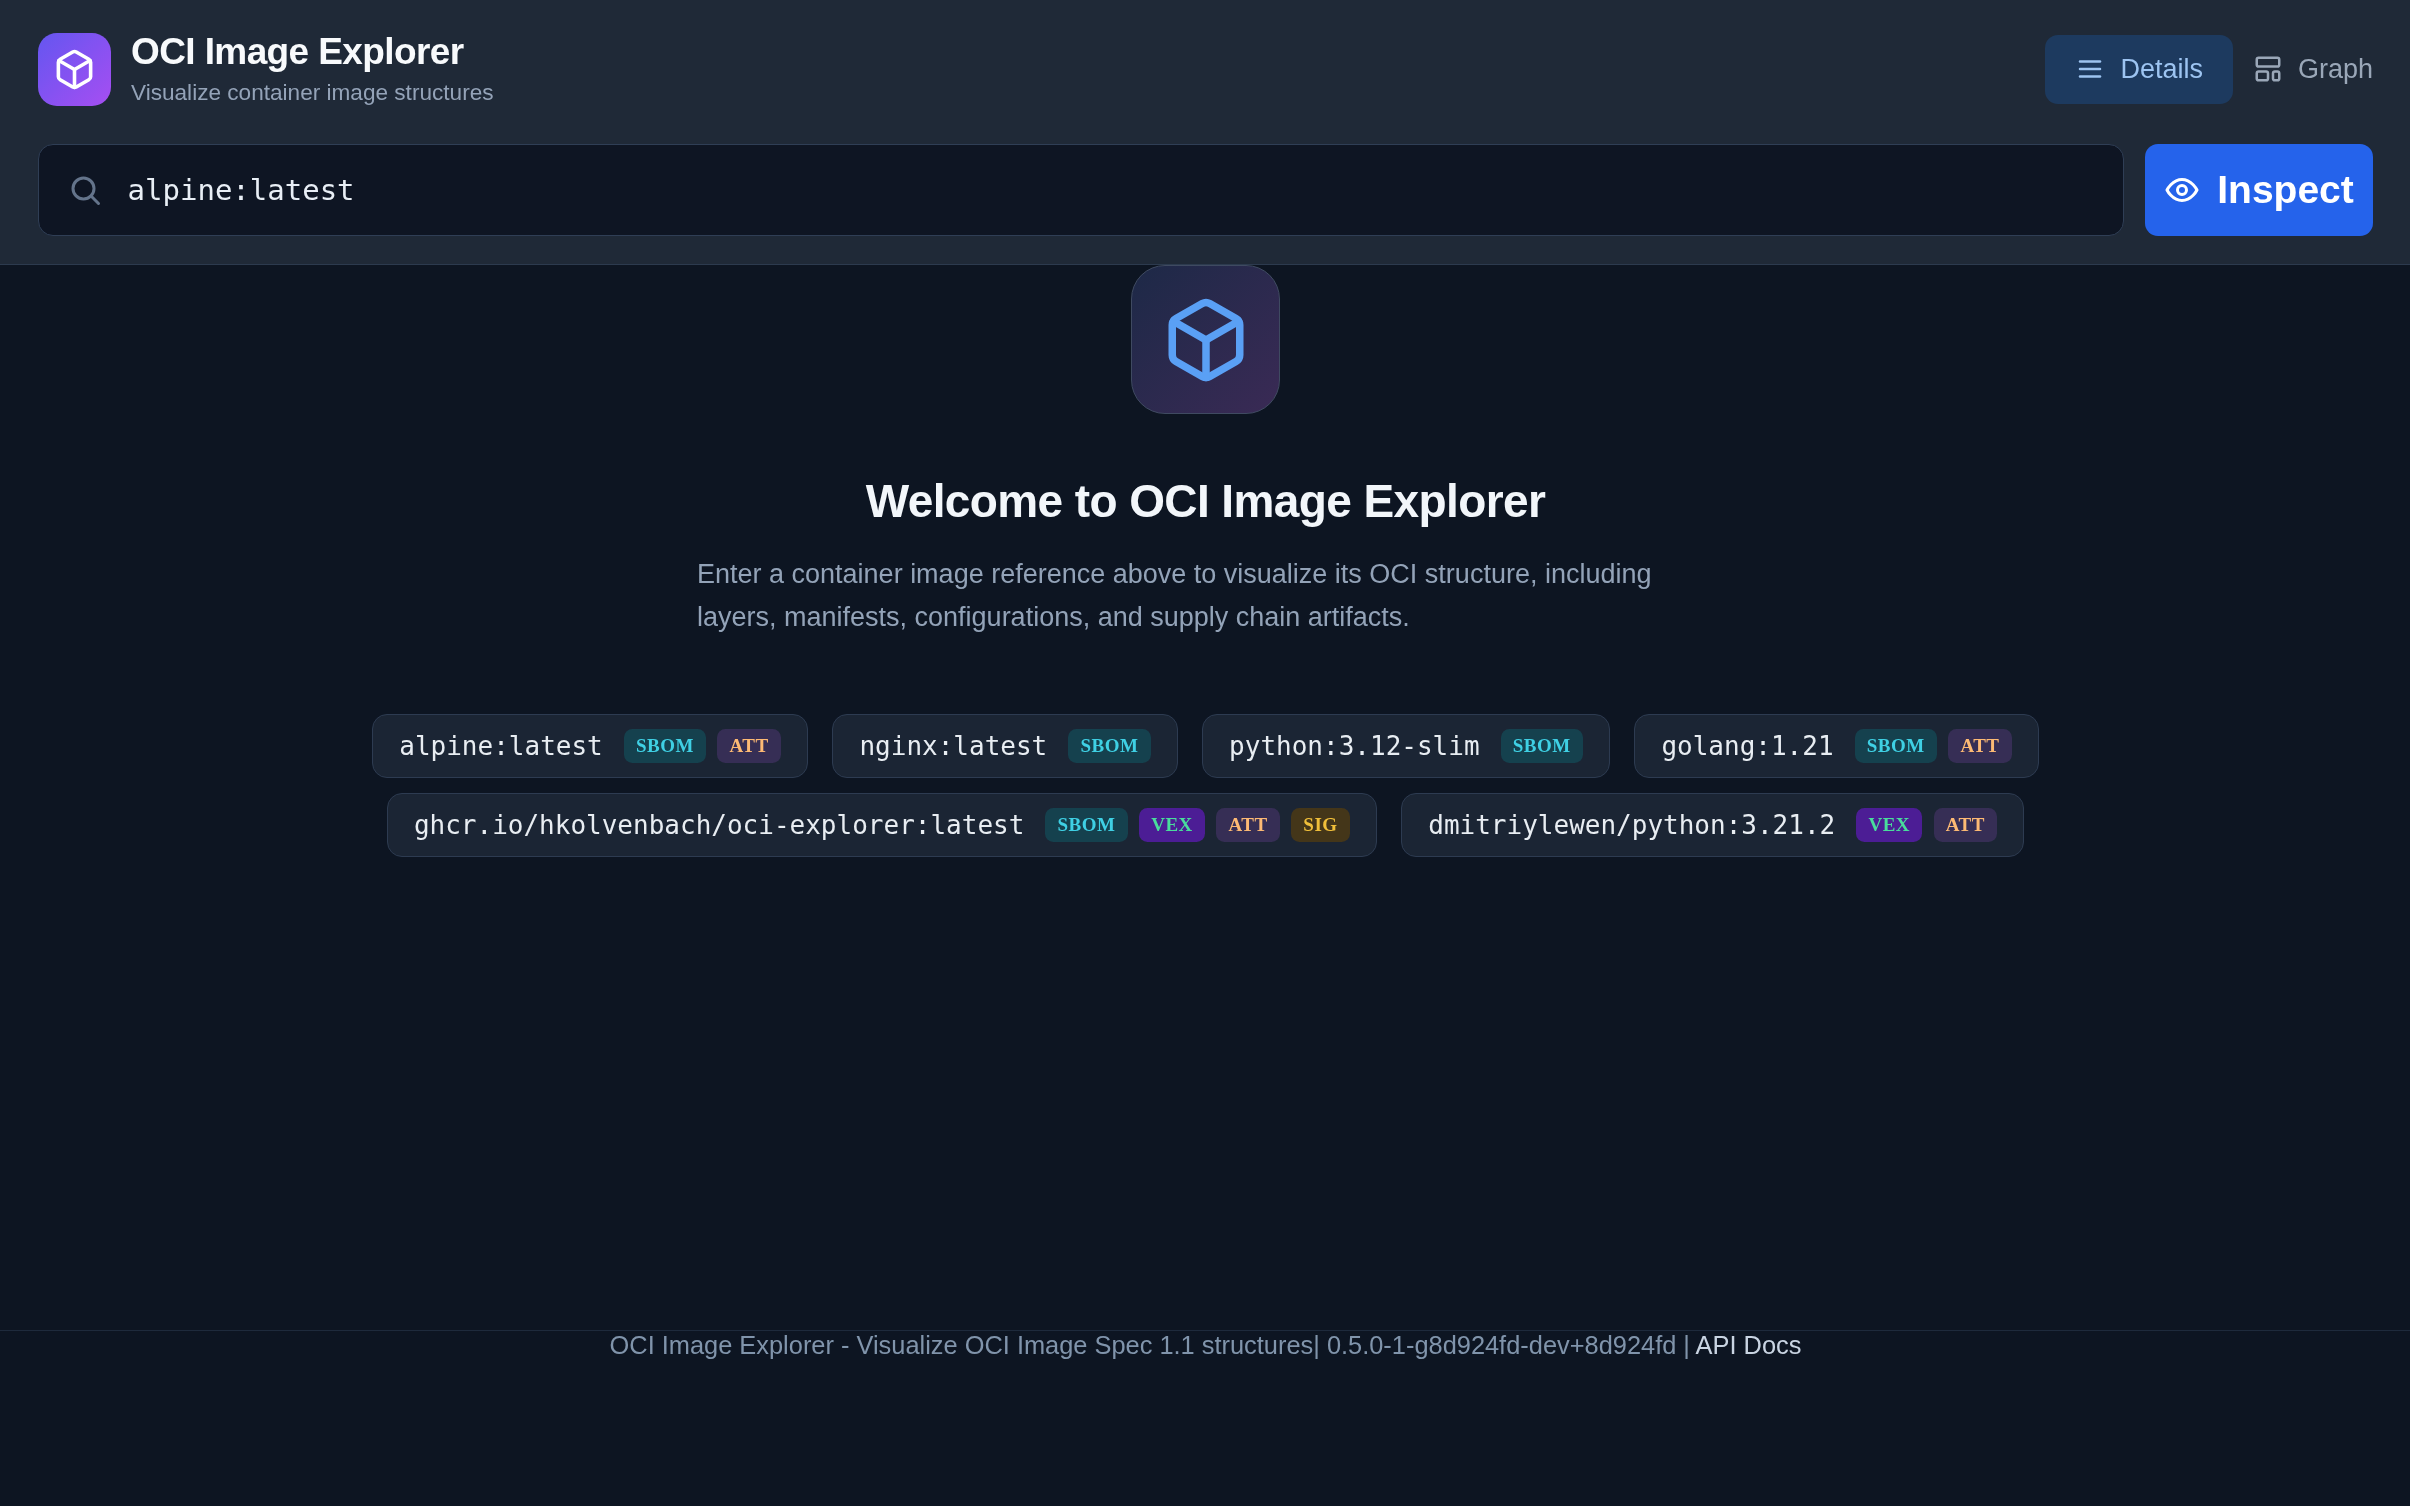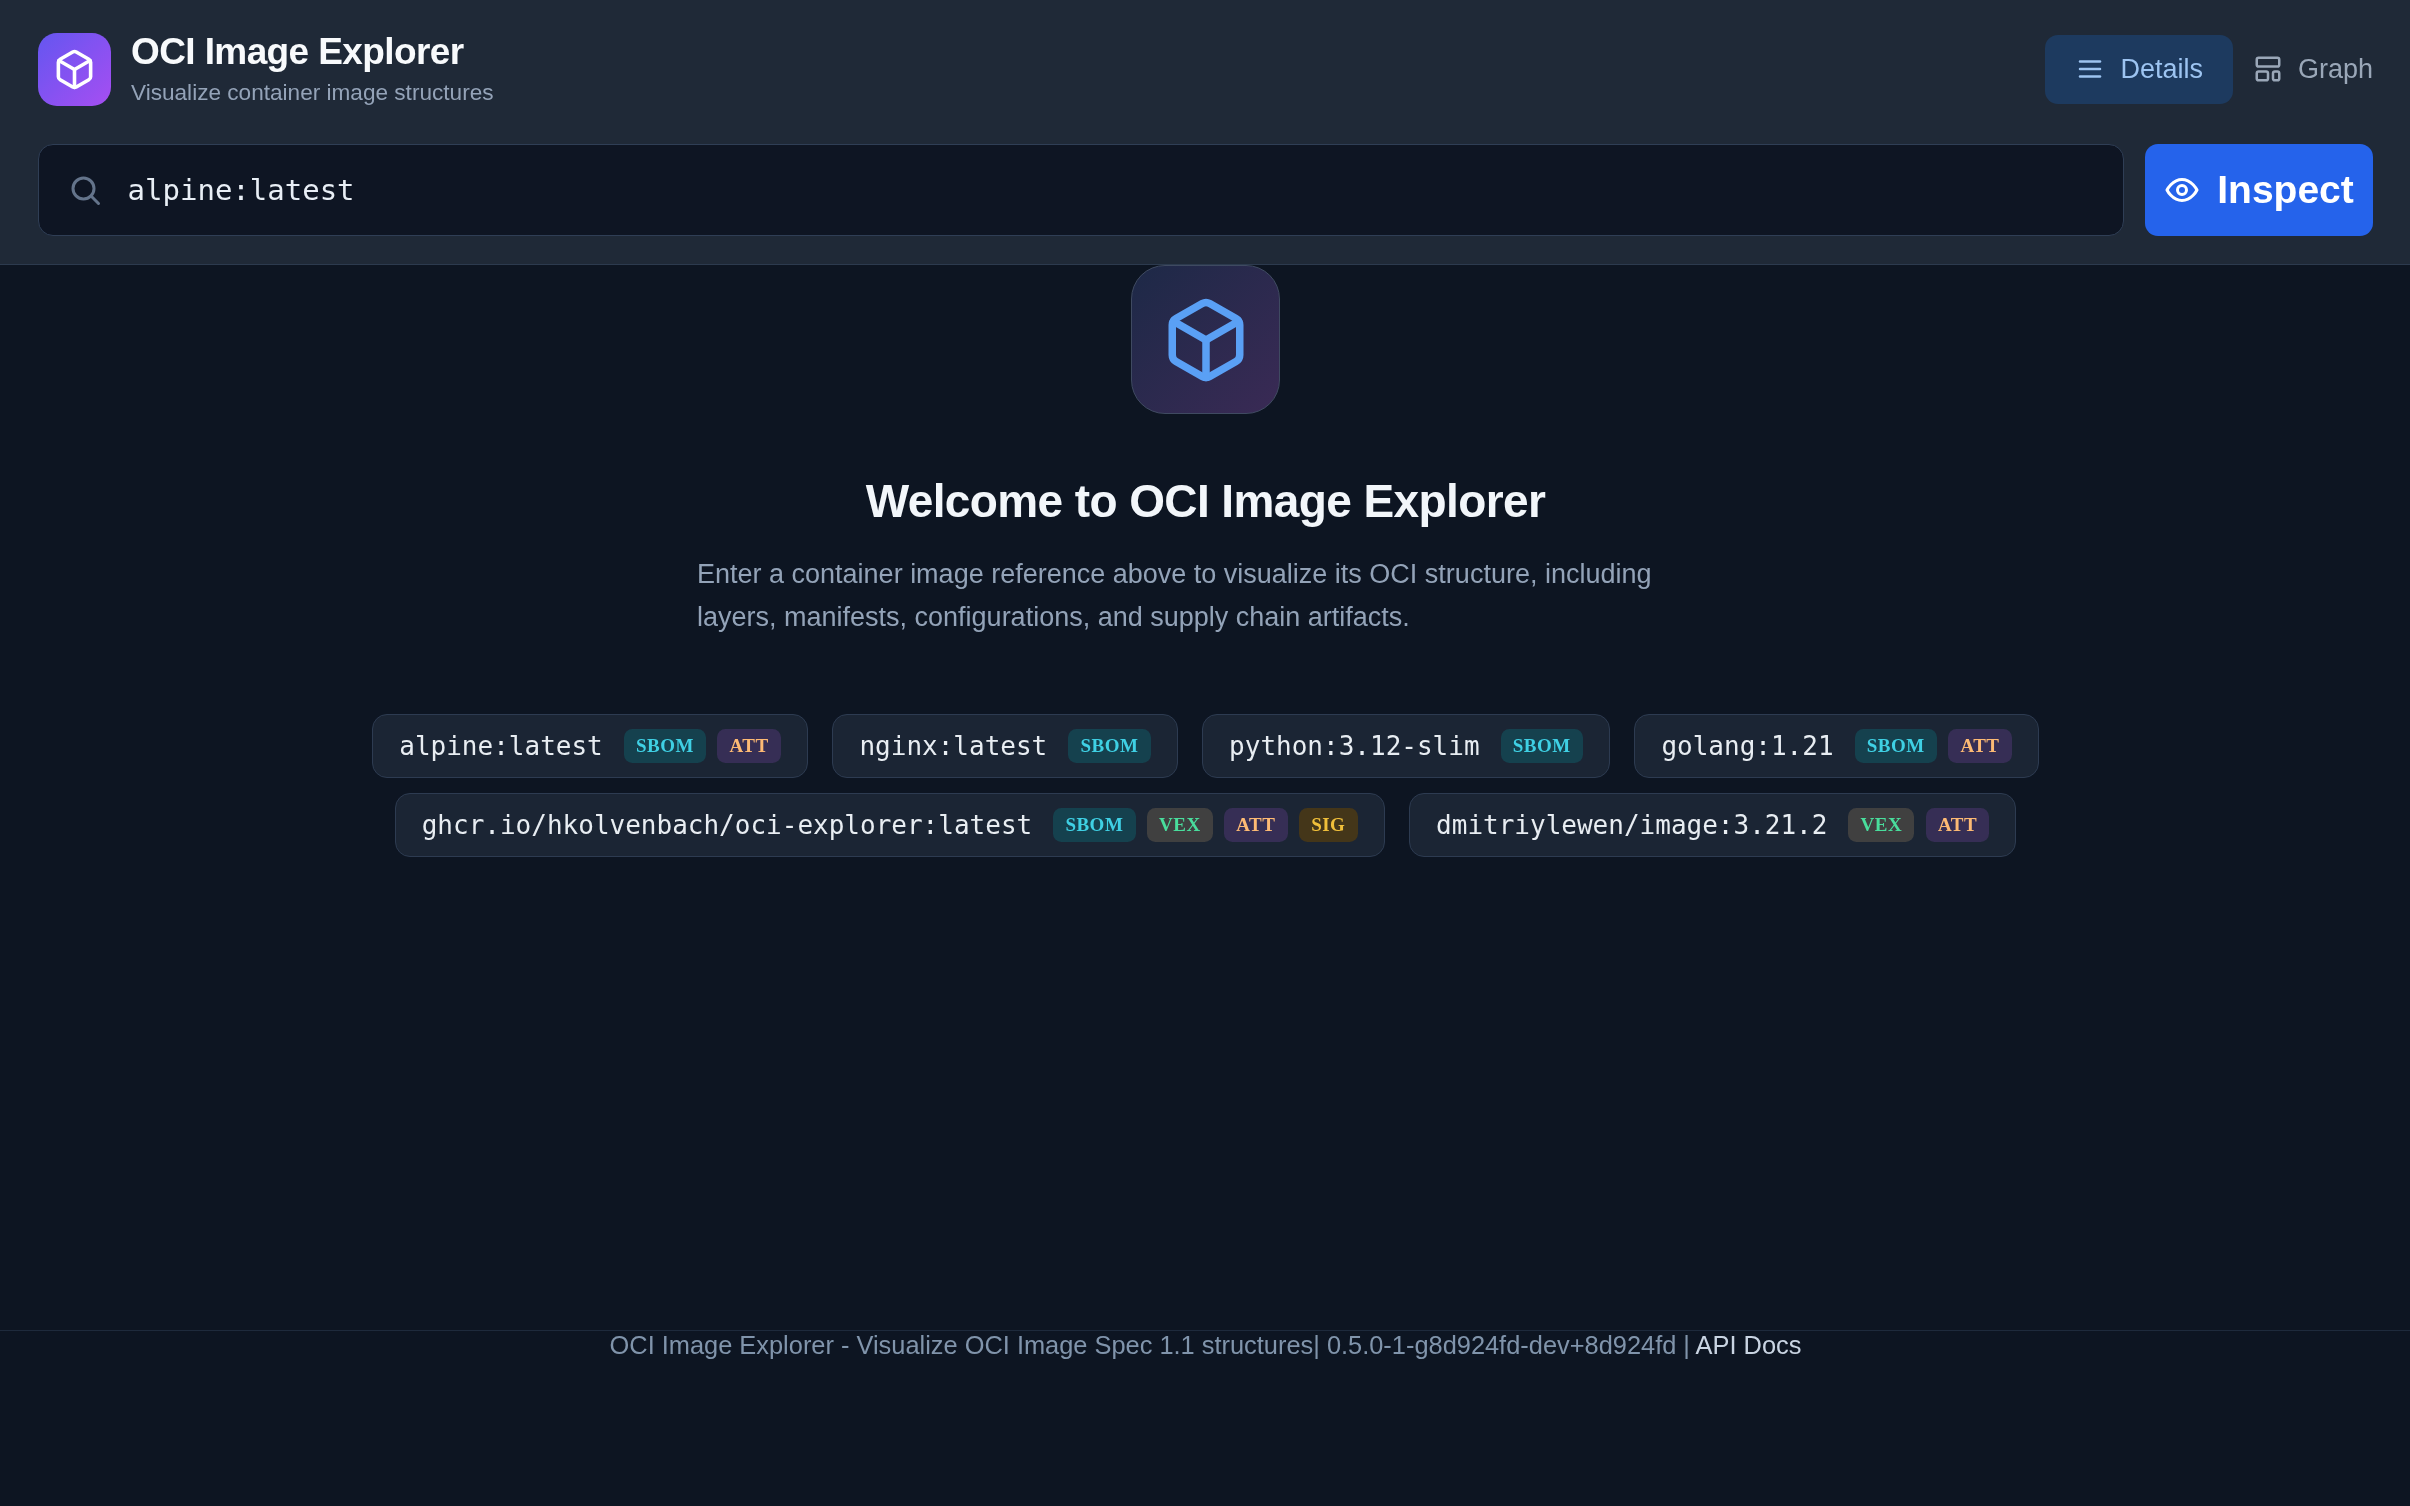--- a/index.html
+++ b/index.html
@@ -81,21 +81,21 @@
     padding:0 26px;height:64px;box-sizing:border-box;cursor:pointer;
   }
   .chip-ref{font-family:"DejaVu Sans Mono",monospace;font-size:26px;color:#e8edf2;white-space:nowrap;}
   .chip-badges{display:flex;gap:11.3px;margin-left:21px;}
   .badge{
     font-family:Liberation Serif, serif;font-weight:bold;font-size:19px;
     padding:6.6px 12.2px;border-radius:8.5px;letter-spacing:0.5px;line-height:1.1;
   }
   .badge-sbom{background:#15414e;color:#3fd0e4;}
   .badge-att{background:#362e55;color:#fdba74;}
-  .badge-vex{background:#404040;color:#49dd9c;}
+  .badge-vex{background:#4c1d95;color:#49dd9c;}
   .badge-sig{background:#443619;color:#f0bf3a;}
   
   .app-footer{
     flex:0 0 auto;height:177px;box-sizing:border-box;
     border-top:1.9px solid #1e2a3c;
     text-align:center;
     font-size:25.4px;color:#8094ab;
   }
   .app-footer a{color:#c9d4e2;text-decoration:none;cursor:pointer;}
 </style>
@@ -197,21 +197,21 @@
         <button class="chip">
           <span class="chip-ref">ghcr.io/hkolvenbach/oci-explorer:latest</span>
           <span class="chip-badges">
             <span class="badge badge-sbom">SBOM</span>
             <span class="badge badge-vex">VEX</span>
             <span class="badge badge-att">ATT</span>
             <span class="badge badge-sig">SIG</span>
           </span>
         </button>
         <button class="chip">
-          <span class="chip-ref">dmitriylewen/image:3.21.2</span>
+          <span class="chip-ref">dmitriylewen/python:3.21.2</span>
           <span class="chip-badges">
             <span class="badge badge-vex">VEX</span>
             <span class="badge badge-att">ATT</span>
           </span>
         </button>
       </div>
   </div>
 </main>
 
 <footer class="app-footer">

